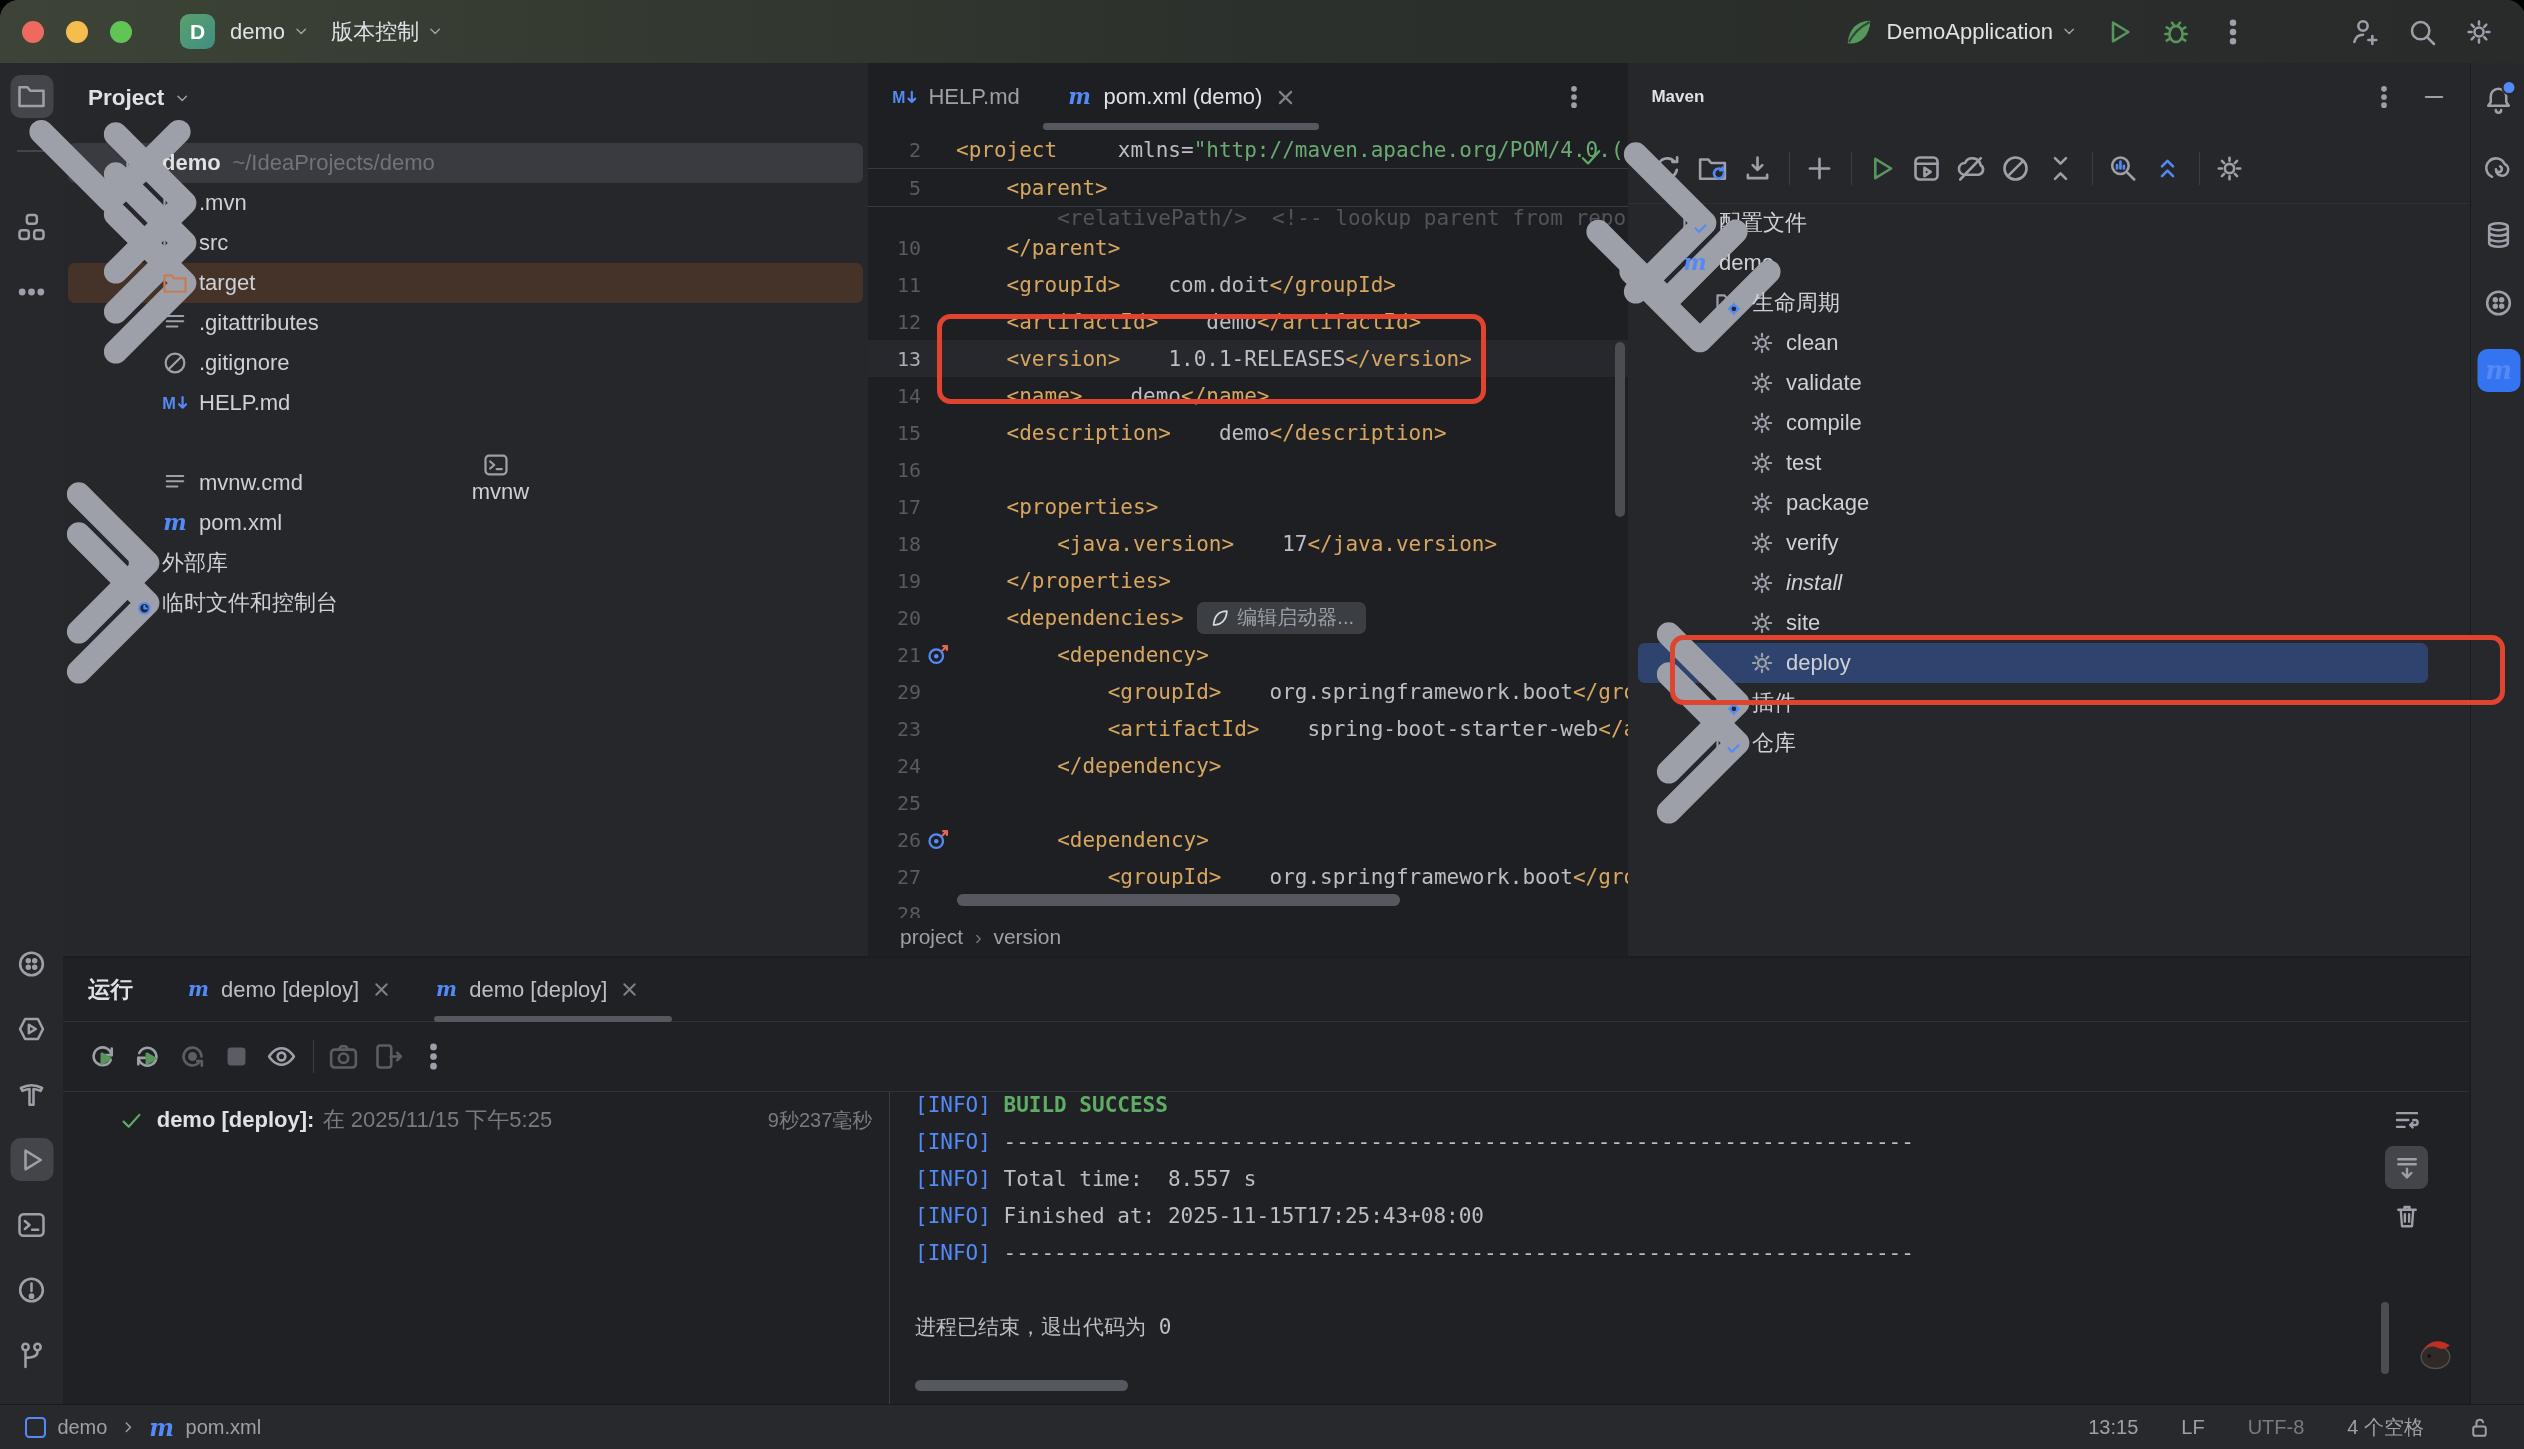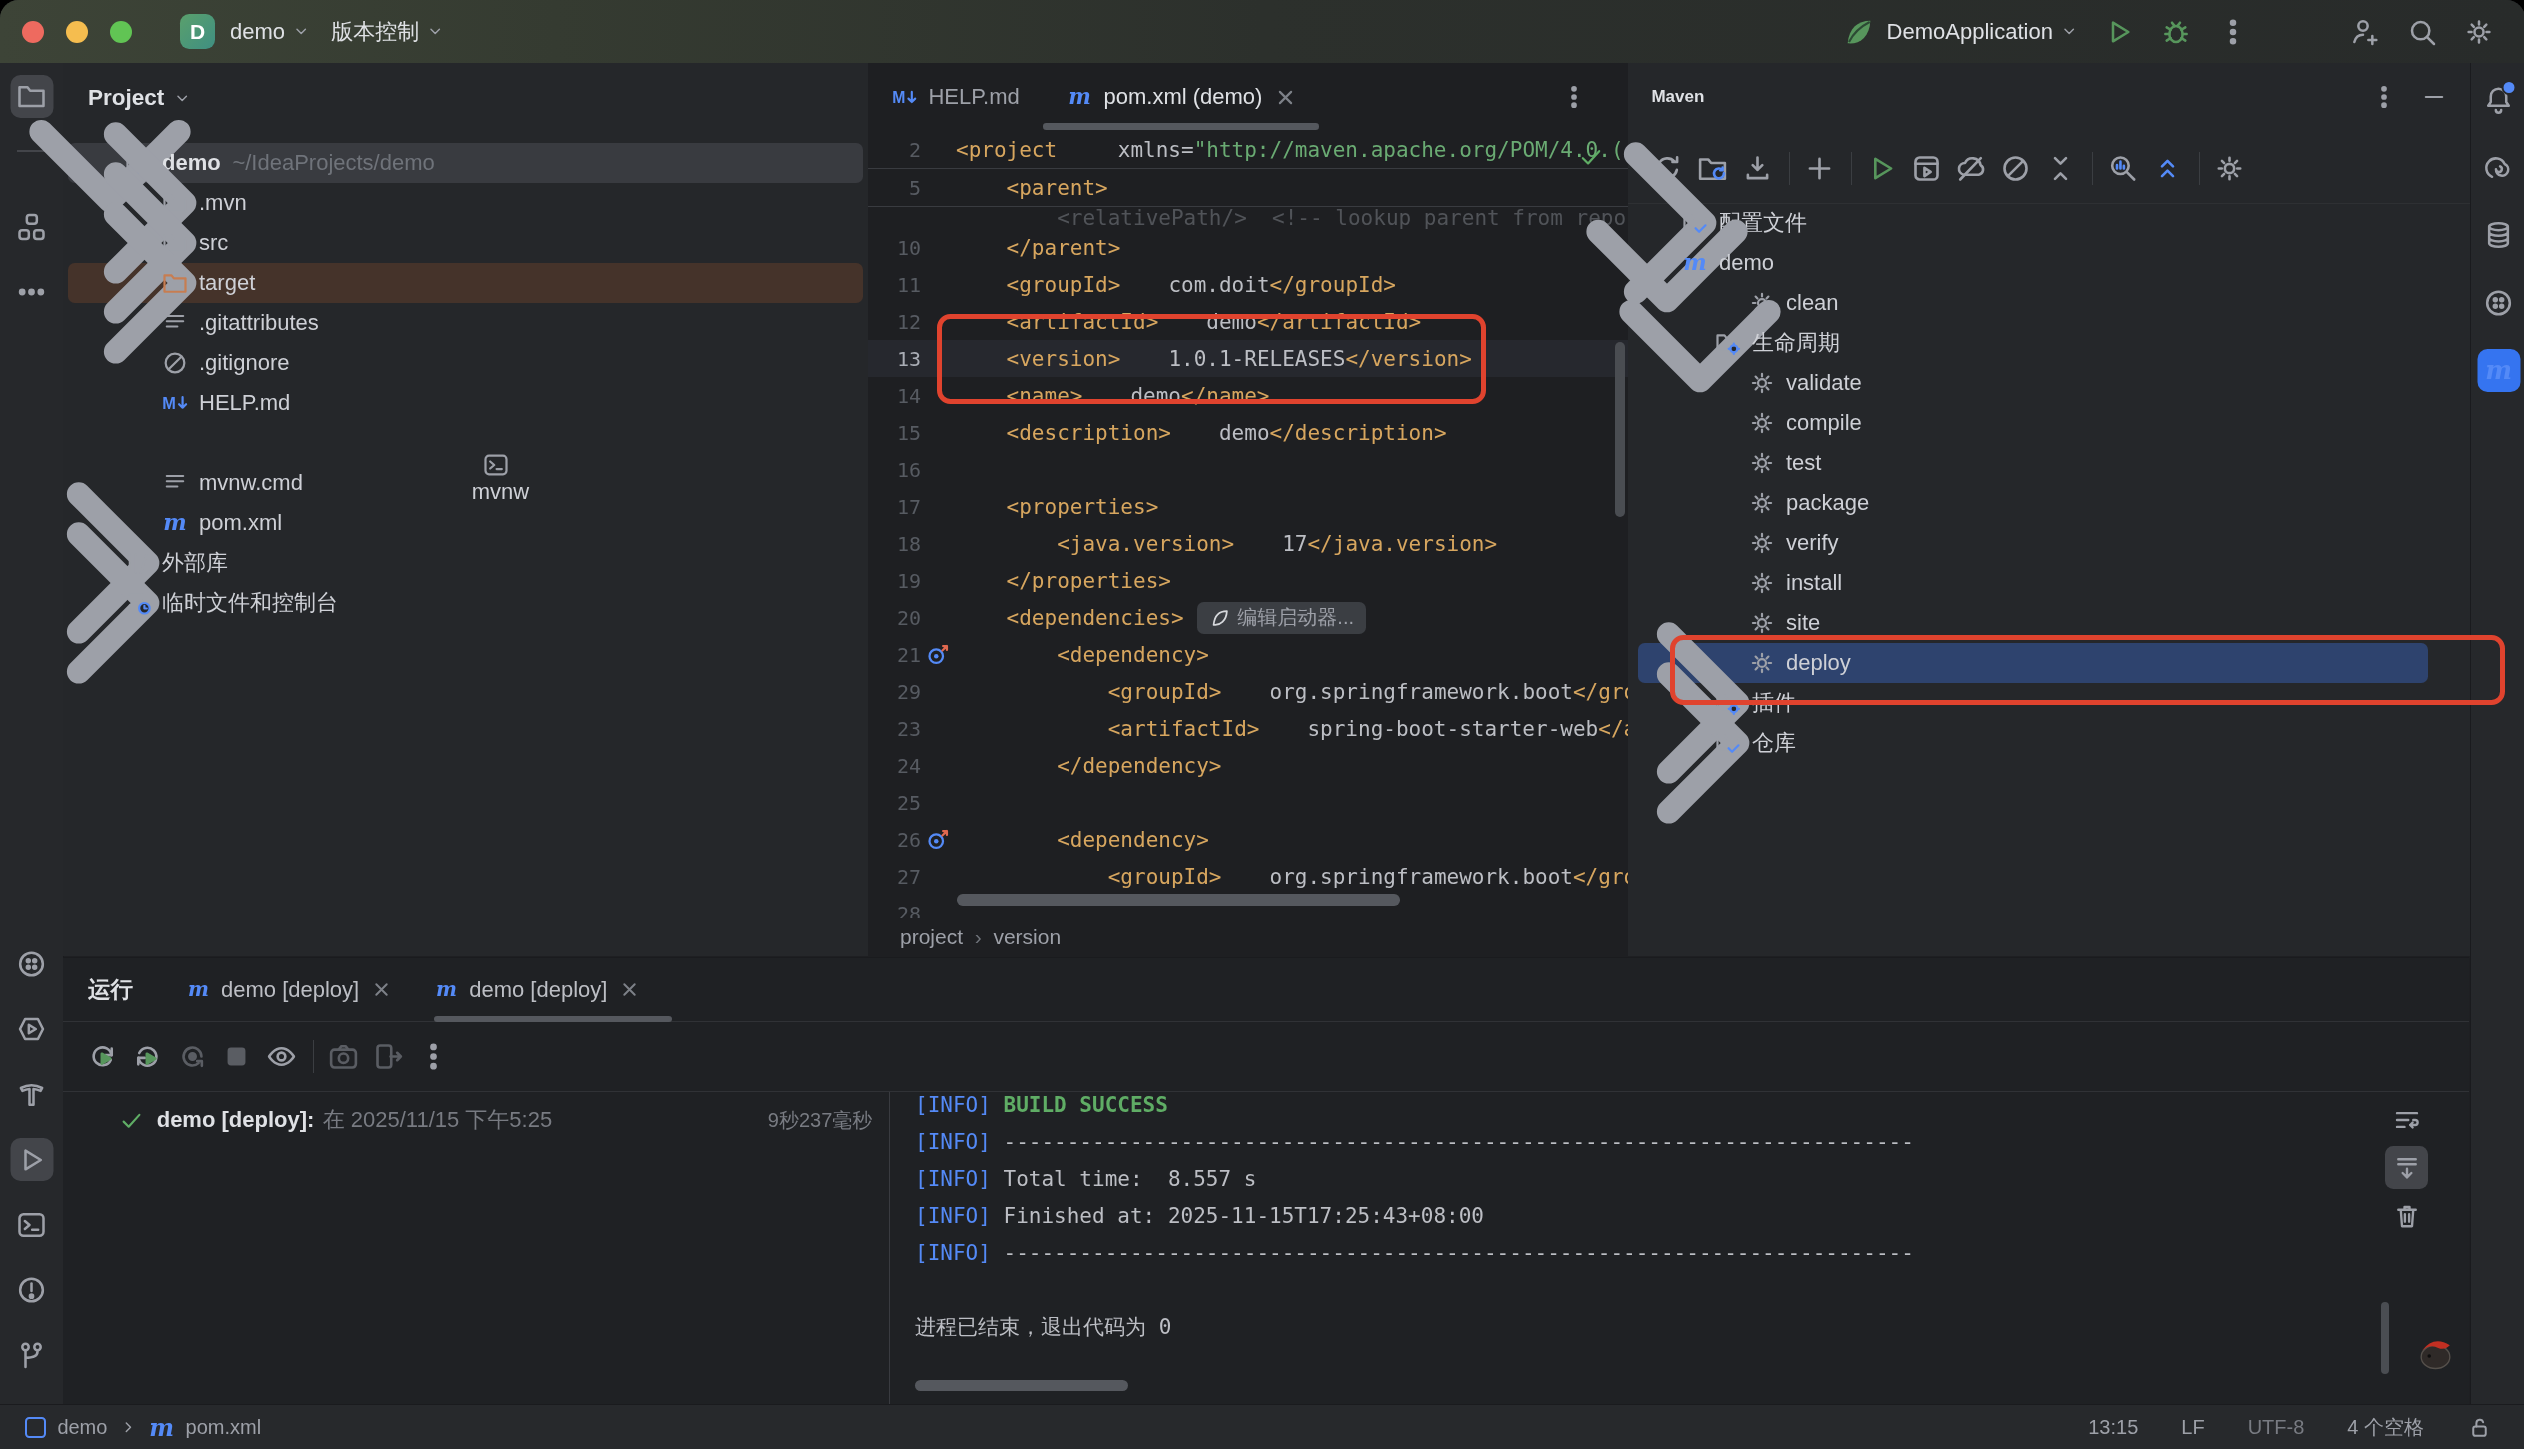--- a/index.html
+++ b/index.html
@@ -678,30 +678,20 @@
               </svg>
             </span>
           </span>
           <span class="ic ticon">
             <svg viewBox="0 0 24 24" style="font-size:26px">
               <text x="2" y="18" font-size="19" font-style="italic" font-weight="bold" fill="#548af7" font-family="DejaVu Serif">m</text>
             </svg>
           </span>
           <span>demo</span>
         </div>
-        <div class="trow" style="padding-left: 92px;">
-          <span class="tchev"></span>
-          <span class="ic ticon">
-            <svg viewBox="0 0 24 24" fill="none" stroke="currentColor" stroke-width="1.9" stroke-linecap="round" stroke-linejoin="round">
-              <circle cx="12" cy="12" r="3.4"></circle>
-              <path d="M12 4.2v2.2M12 17.6v2.2M4.2 12h2.2M17.6 12h2.2M6.5 6.5l1.6 1.6M15.9 15.9l1.6 1.6M17.5 6.5l-1.6 1.6M8.1 15.9l-1.6 1.6"></path>
-            </svg>
-          </span>
-          <span>clean</span>
-        </div>
         <div class="trow" style="padding-left: 58px;">
           <span class="tchev">
             <span class="ic ">
               <svg viewBox="0 0 24 24" fill="none" stroke="currentColor" stroke-width="1.9" stroke-linecap="round" stroke-linejoin="round">
                 <path d="M6.5 9.5l5.5 5.5 5.5-5.5"></path>
               </svg>
             </span>
           </span>
           <span class="ic ticon">
             <svg viewBox="0 0 24 24" fill="none" stroke="currentColor" stroke-width="1.9" stroke-linecap="round" stroke-linejoin="round">
@@ -713,63 +703,73 @@
           <span>生命周期</span>
         </div>
         <div class="trow" style="padding-left: 92px;">
           <span class="tchev"></span>
           <span class="ic ticon">
             <svg viewBox="0 0 24 24" fill="none" stroke="currentColor" stroke-width="1.9" stroke-linecap="round" stroke-linejoin="round">
               <circle cx="12" cy="12" r="3.4"></circle>
               <path d="M12 4.2v2.2M12 17.6v2.2M4.2 12h2.2M17.6 12h2.2M6.5 6.5l1.6 1.6M15.9 15.9l1.6 1.6M17.5 6.5l-1.6 1.6M8.1 15.9l-1.6 1.6"></path>
             </svg>
           </span>
-          <span>validate</span>
+          <span>clean</span>
         </div>
         <div class="trow" style="padding-left: 92px;">
           <span class="tchev"></span>
           <span class="ic ticon">
             <svg viewBox="0 0 24 24" fill="none" stroke="currentColor" stroke-width="1.9" stroke-linecap="round" stroke-linejoin="round">
               <circle cx="12" cy="12" r="3.4"></circle>
               <path d="M12 4.2v2.2M12 17.6v2.2M4.2 12h2.2M17.6 12h2.2M6.5 6.5l1.6 1.6M15.9 15.9l1.6 1.6M17.5 6.5l-1.6 1.6M8.1 15.9l-1.6 1.6"></path>
             </svg>
           </span>
-          <span>compile</span>
+          <span>validate</span>
         </div>
         <div class="trow" style="padding-left: 92px;">
           <span class="tchev"></span>
           <span class="ic ticon">
             <svg viewBox="0 0 24 24" fill="none" stroke="currentColor" stroke-width="1.9" stroke-linecap="round" stroke-linejoin="round">
               <circle cx="12" cy="12" r="3.4"></circle>
               <path d="M12 4.2v2.2M12 17.6v2.2M4.2 12h2.2M17.6 12h2.2M6.5 6.5l1.6 1.6M15.9 15.9l1.6 1.6M17.5 6.5l-1.6 1.6M8.1 15.9l-1.6 1.6"></path>
             </svg>
           </span>
-          <span>test</span>
-        </div>
-        <div class="trow" style="padding-left: 92px; align-items: center;">
+          <span>compile</span>
+        </div>
+        <div class="trow" style="padding-left: 92px;">
           <span class="tchev"></span>
           <span class="ic ticon">
             <svg viewBox="0 0 24 24" fill="none" stroke="currentColor" stroke-width="1.9" stroke-linecap="round" stroke-linejoin="round">
               <circle cx="12" cy="12" r="3.4"></circle>
               <path d="M12 4.2v2.2M12 17.6v2.2M4.2 12h2.2M17.6 12h2.2M6.5 6.5l1.6 1.6M15.9 15.9l1.6 1.6M17.5 6.5l-1.6 1.6M8.1 15.9l-1.6 1.6"></path>
             </svg>
           </span>
-          <span>package</span>
-        </div>
-        <div class="trow" style="padding-left: 92px;">
+          <span>test</span>
+        </div>
+        <div class="trow" style="padding-left: 92px; align-items: center;">
           <span class="tchev"></span>
           <span class="ic ticon">
             <svg viewBox="0 0 24 24" fill="none" stroke="currentColor" stroke-width="1.9" stroke-linecap="round" stroke-linejoin="round">
               <circle cx="12" cy="12" r="3.4"></circle>
               <path d="M12 4.2v2.2M12 17.6v2.2M4.2 12h2.2M17.6 12h2.2M6.5 6.5l1.6 1.6M15.9 15.9l1.6 1.6M17.5 6.5l-1.6 1.6M8.1 15.9l-1.6 1.6"></path>
             </svg>
           </span>
+          <span>package</span>
+        </div>
+        <div class="trow" style="padding-left: 92px;">
+          <span class="tchev"></span>
+          <span class="ic ticon">
+            <svg viewBox="0 0 24 24" fill="none" stroke="currentColor" stroke-width="1.9" stroke-linecap="round" stroke-linejoin="round">
+              <circle cx="12" cy="12" r="3.4"></circle>
+              <path d="M12 4.2v2.2M12 17.6v2.2M4.2 12h2.2M17.6 12h2.2M6.5 6.5l1.6 1.6M15.9 15.9l1.6 1.6M17.5 6.5l-1.6 1.6M8.1 15.9l-1.6 1.6"></path>
+            </svg>
+          </span>
           <span>verify</span>
         </div>
-        <div class="trow" style="padding-left: 92px;">
+        <div class="trow" style="padding-left: 92px; font-style: italic;">
           <span class="tchev"></span>
           <span class="ic ticon">
             <svg viewBox="0 0 24 24" fill="none" stroke="currentColor" stroke-width="1.9" stroke-linecap="round" stroke-linejoin="round">
               <circle cx="12" cy="12" r="3.4"></circle>
               <path d="M12 4.2v2.2M12 17.6v2.2M4.2 12h2.2M17.6 12h2.2M6.5 6.5l1.6 1.6M15.9 15.9l1.6 1.6M17.5 6.5l-1.6 1.6M8.1 15.9l-1.6 1.6"></path>
             </svg>
           </span>
           <span>install</span>
         </div>
         <div class="trow" style="padding-left: 92px;">

